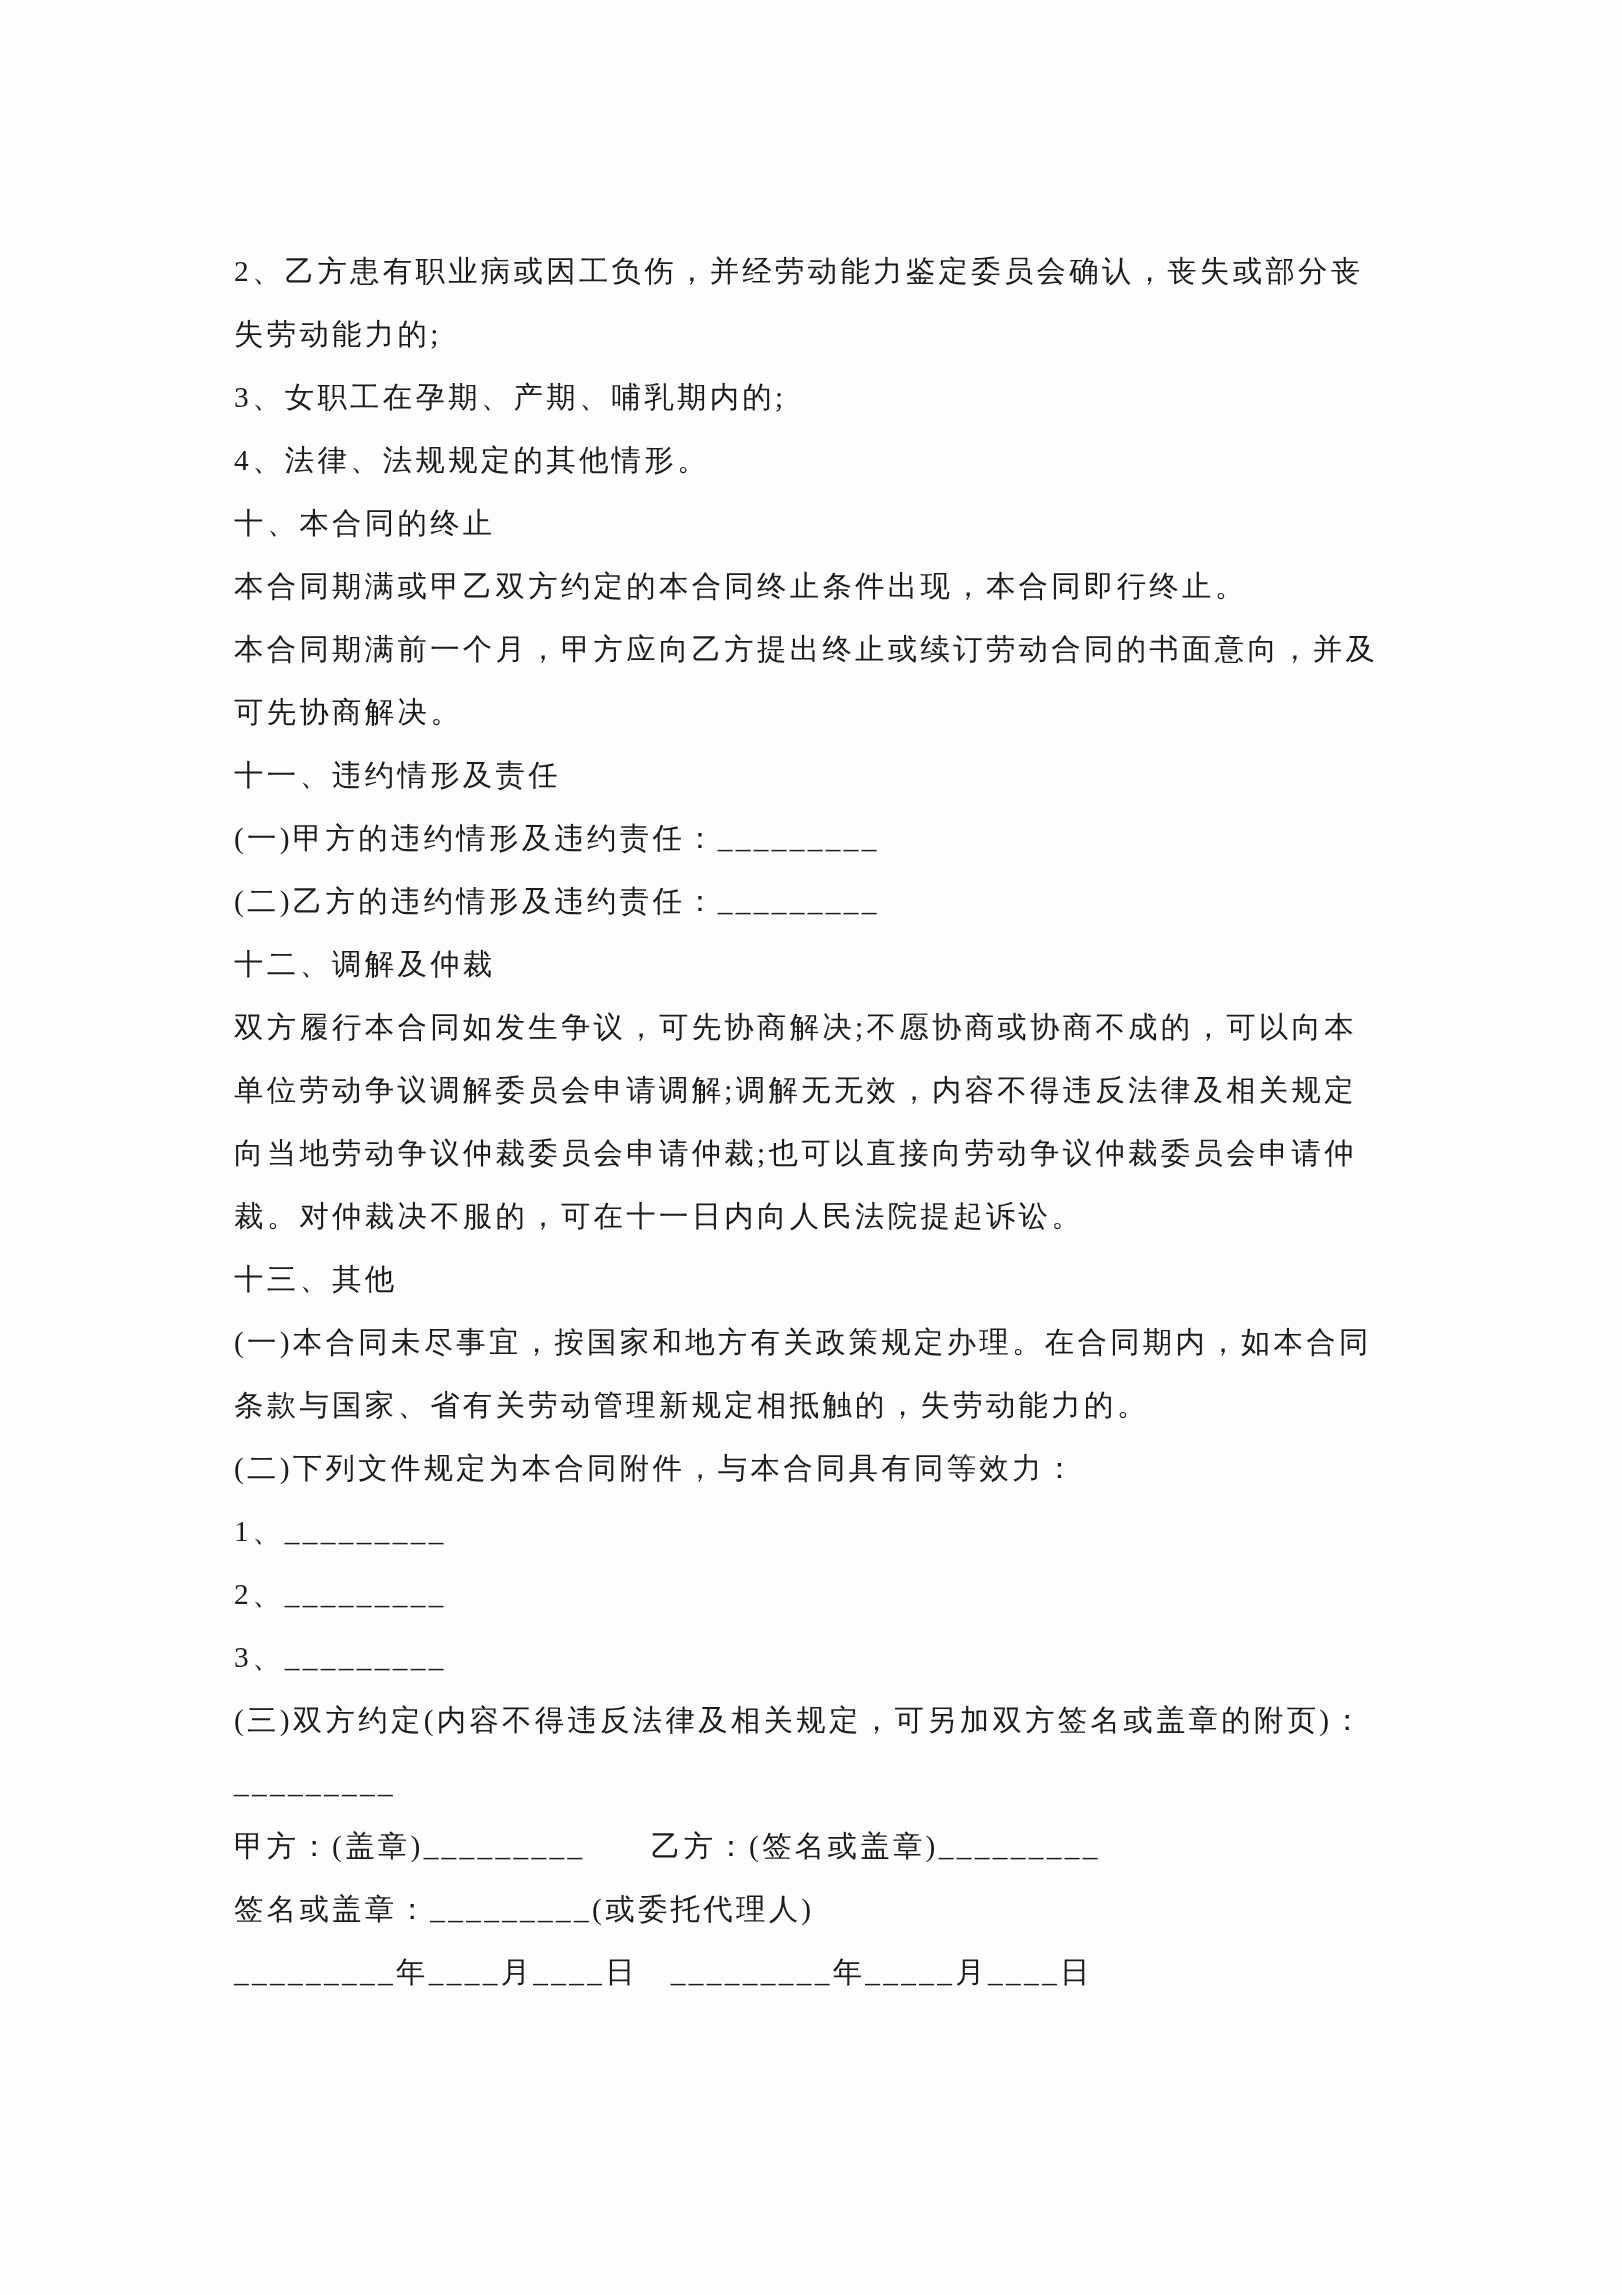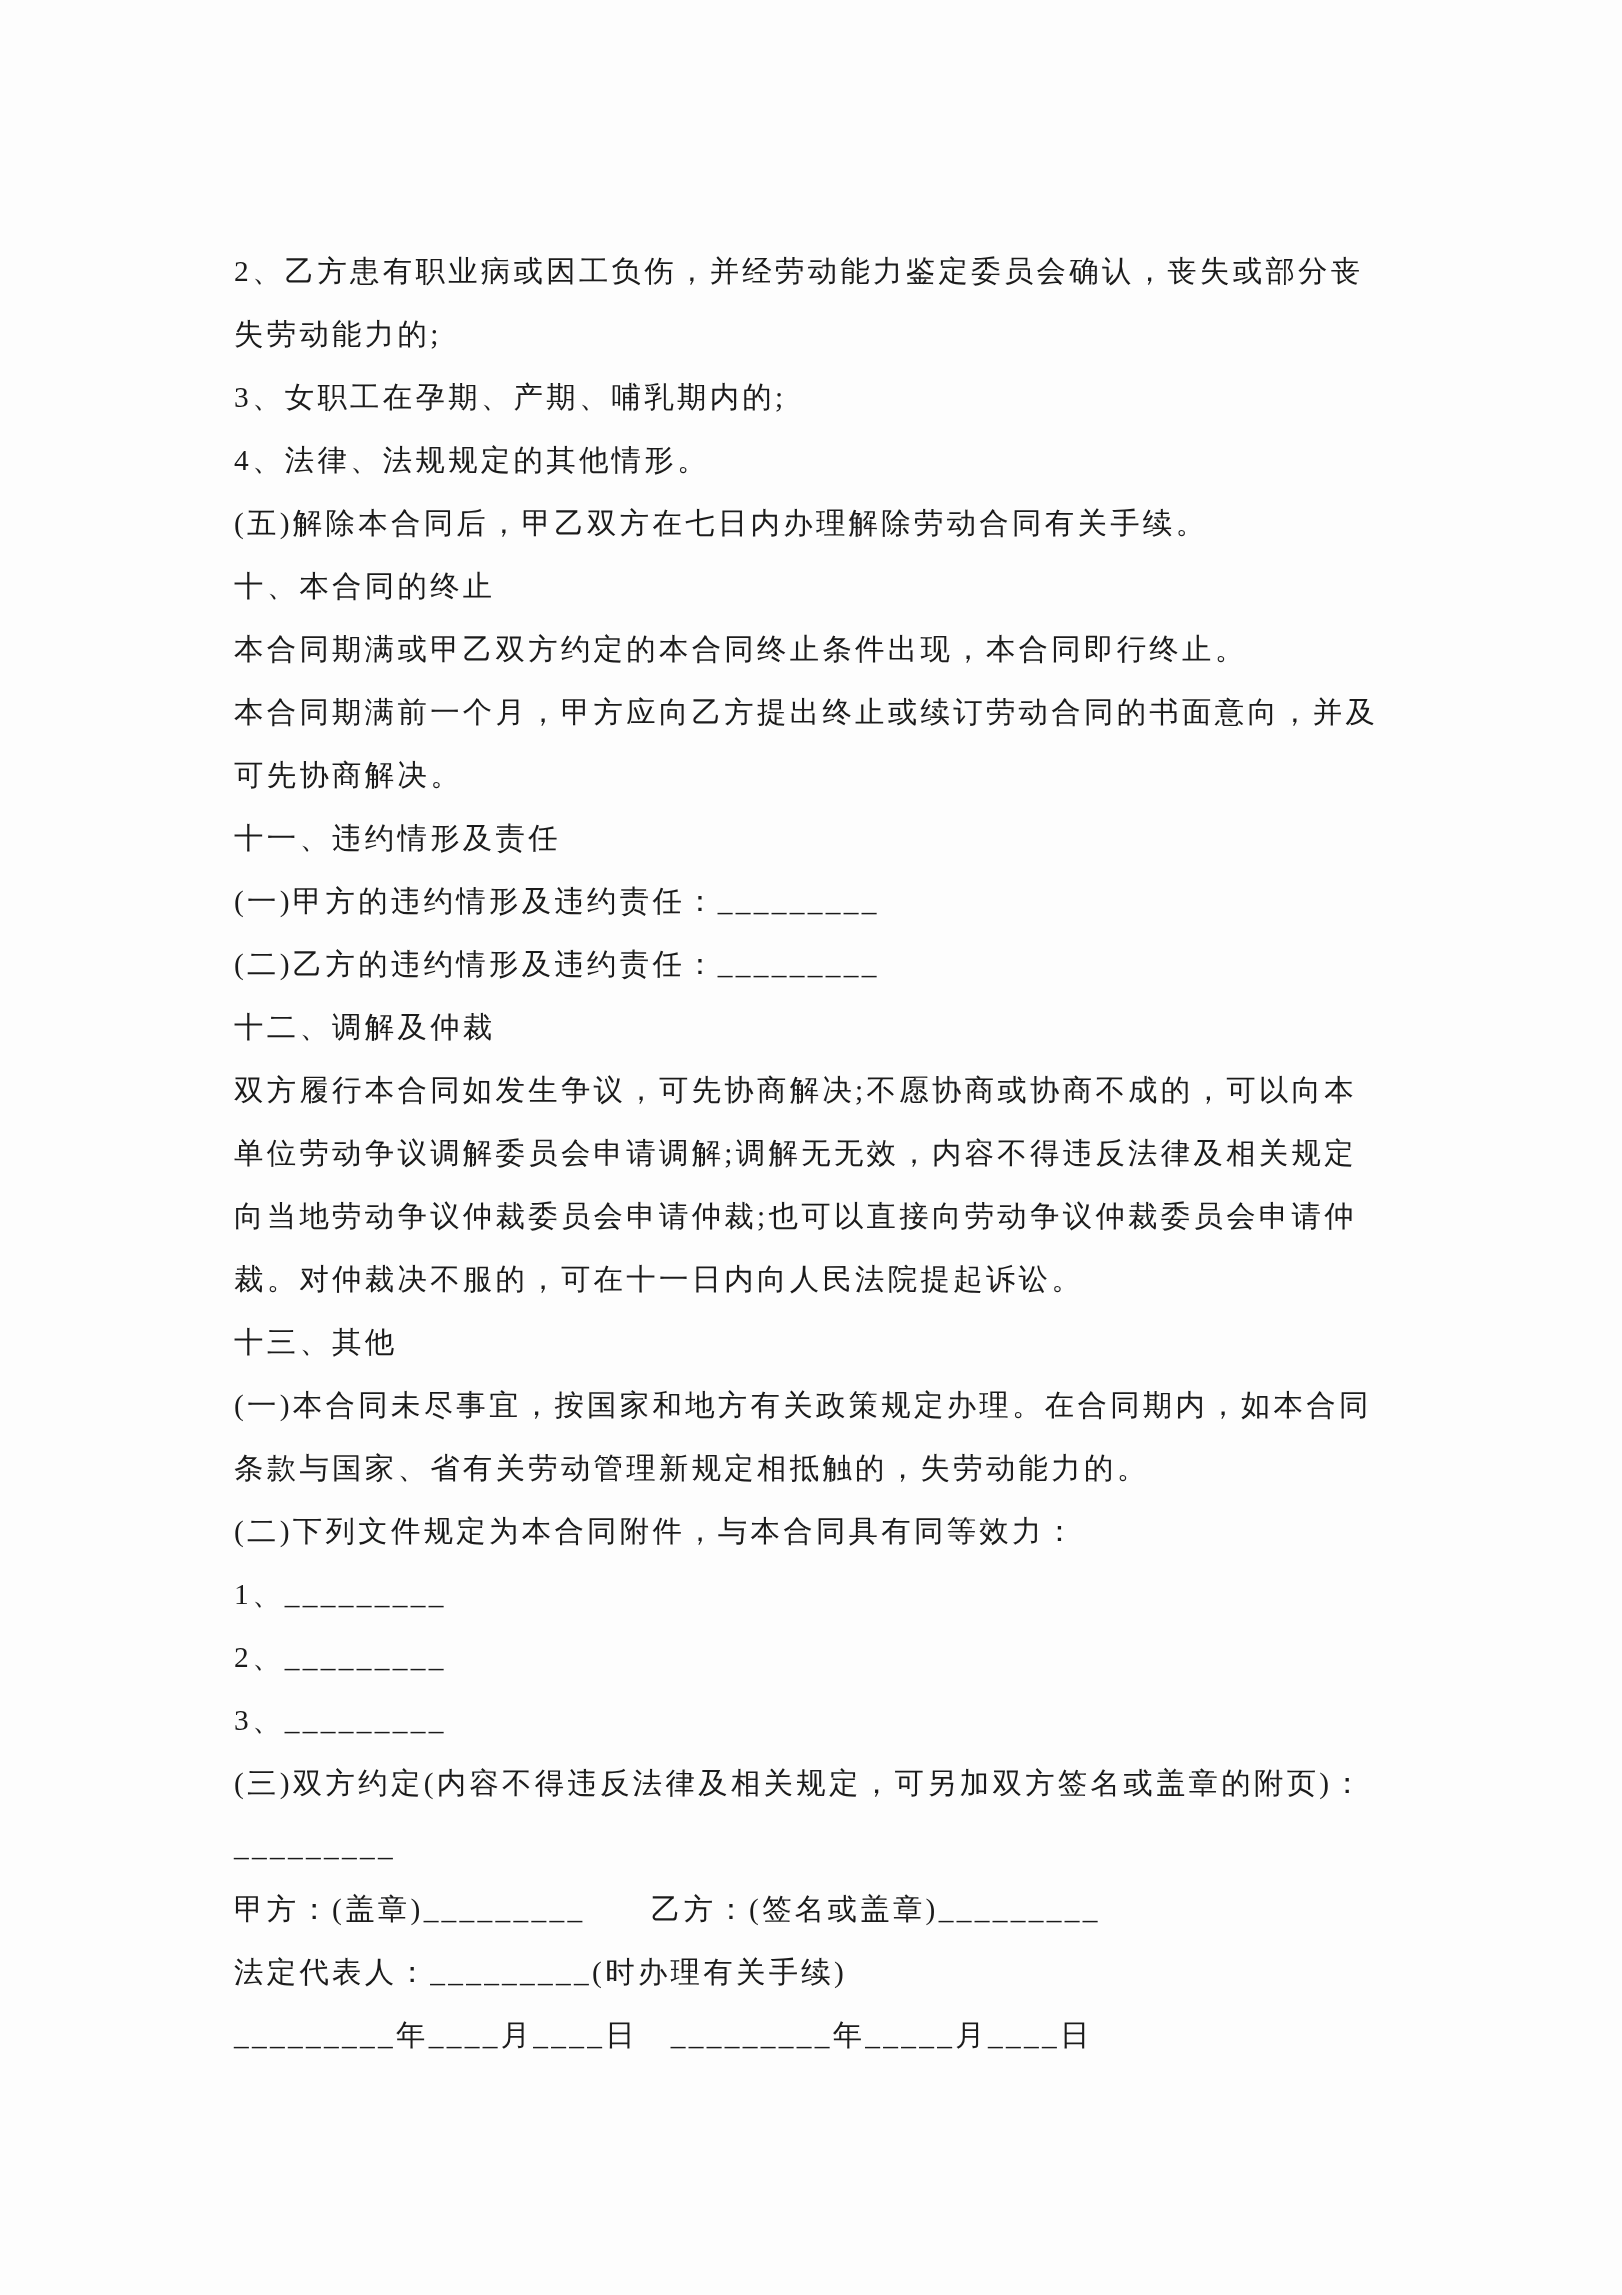--- a/index.html
+++ b/index.html
@@ -41,21 +41,20 @@
 </style>
 </head>
 <body>
 
 <div class="page">
   <div class="doc-body">
       <p class="doc-line">2、乙方患有职业病或因工负伤，并经劳动能力鉴定委员会确认，丧失或部分丧</p>
       <p class="doc-line">失劳动能力的;</p>
       <p class="doc-line">3、女职工在孕期、产期、哺乳期内的;</p>
       <p class="doc-line">4、法律、法规规定的其他情形。</p>
-      <p class="doc-line">(五)解除本合同后，甲乙双方在七日内办理解除劳动合同有关手续。</p>
       <p class="doc-line">十、本合同的终止</p>
       <p class="doc-line">本合同期满或甲乙双方约定的本合同终止条件出现，本合同即行终止。</p>
       <p class="doc-line">本合同期满前一个月，甲方应向乙方提出终止或续订劳动合同的书面意向，并及</p>
       <p class="doc-line">可先协商解决。</p>
       <p class="doc-line">十一、违约情形及责任</p>
       <p class="doc-line">(一)甲方的违约情形及违约责任：_________</p>
       <p class="doc-line">(二)乙方的违约情形及违约责任：_________</p>
       <p class="doc-line">十二、调解及仲裁</p>
       <p class="doc-line">双方履行本合同如发生争议，可先协商解决;不愿协商或协商不成的，可以向本</p>
       <p class="doc-line">单位劳动争议调解委员会申请调解;调解无无效，内容不得违反法律及相关规定</p>
@@ -64,17 +63,17 @@
       <p class="doc-line">十三、其他</p>
       <p class="doc-line">(一)本合同未尽事宜，按国家和地方有关政策规定办理。在合同期内，如本合同</p>
       <p class="doc-line">条款与国家、省有关劳动管理新规定相抵触的，失劳动能力的。</p>
       <p class="doc-line">(二)下列文件规定为本合同附件，与本合同具有同等效力：</p>
       <p class="doc-line">1、_________</p>
       <p class="doc-line">2、_________</p>
       <p class="doc-line">3、_________</p>
       <p class="doc-line">(三)双方约定(内容不得违反法律及相关规定，可另加双方签名或盖章的附页)：</p>
       <p class="doc-line">_________</p>
       <p class="doc-line">甲方：(盖章)_________　　乙方：(签名或盖章)_________</p>
-      <p class="doc-line">法定代表人：_________(时办理有关手续)</p>
+      <p class="doc-line">签名或盖章：_________(或委托代理人)</p>
       <p class="doc-line">_________年____月____日　_________年_____月____日</p>
     </div>
 </div>
 
 
 </body></html>

